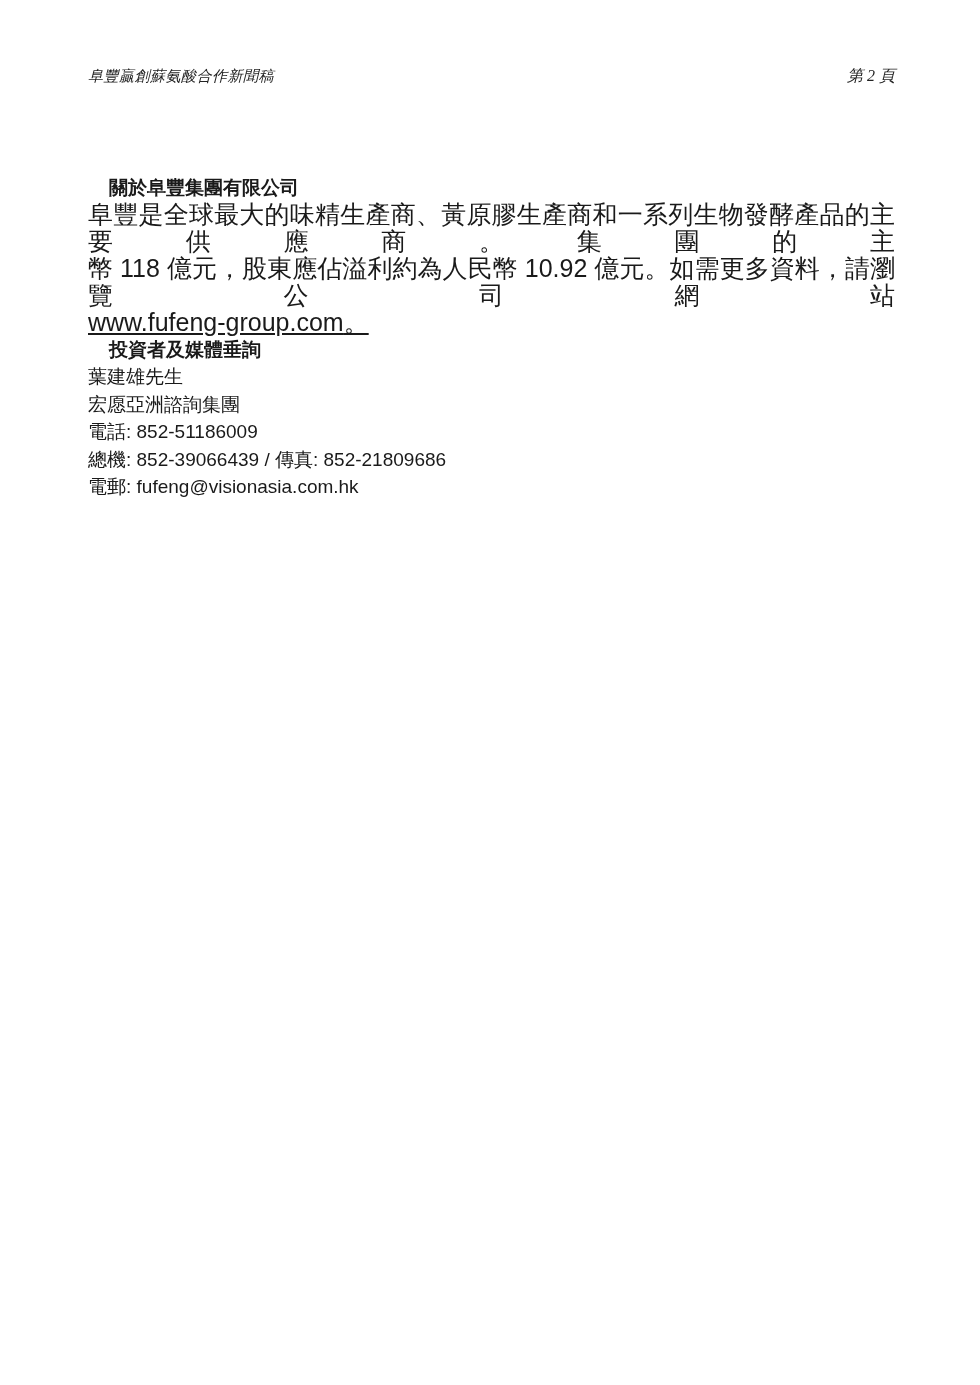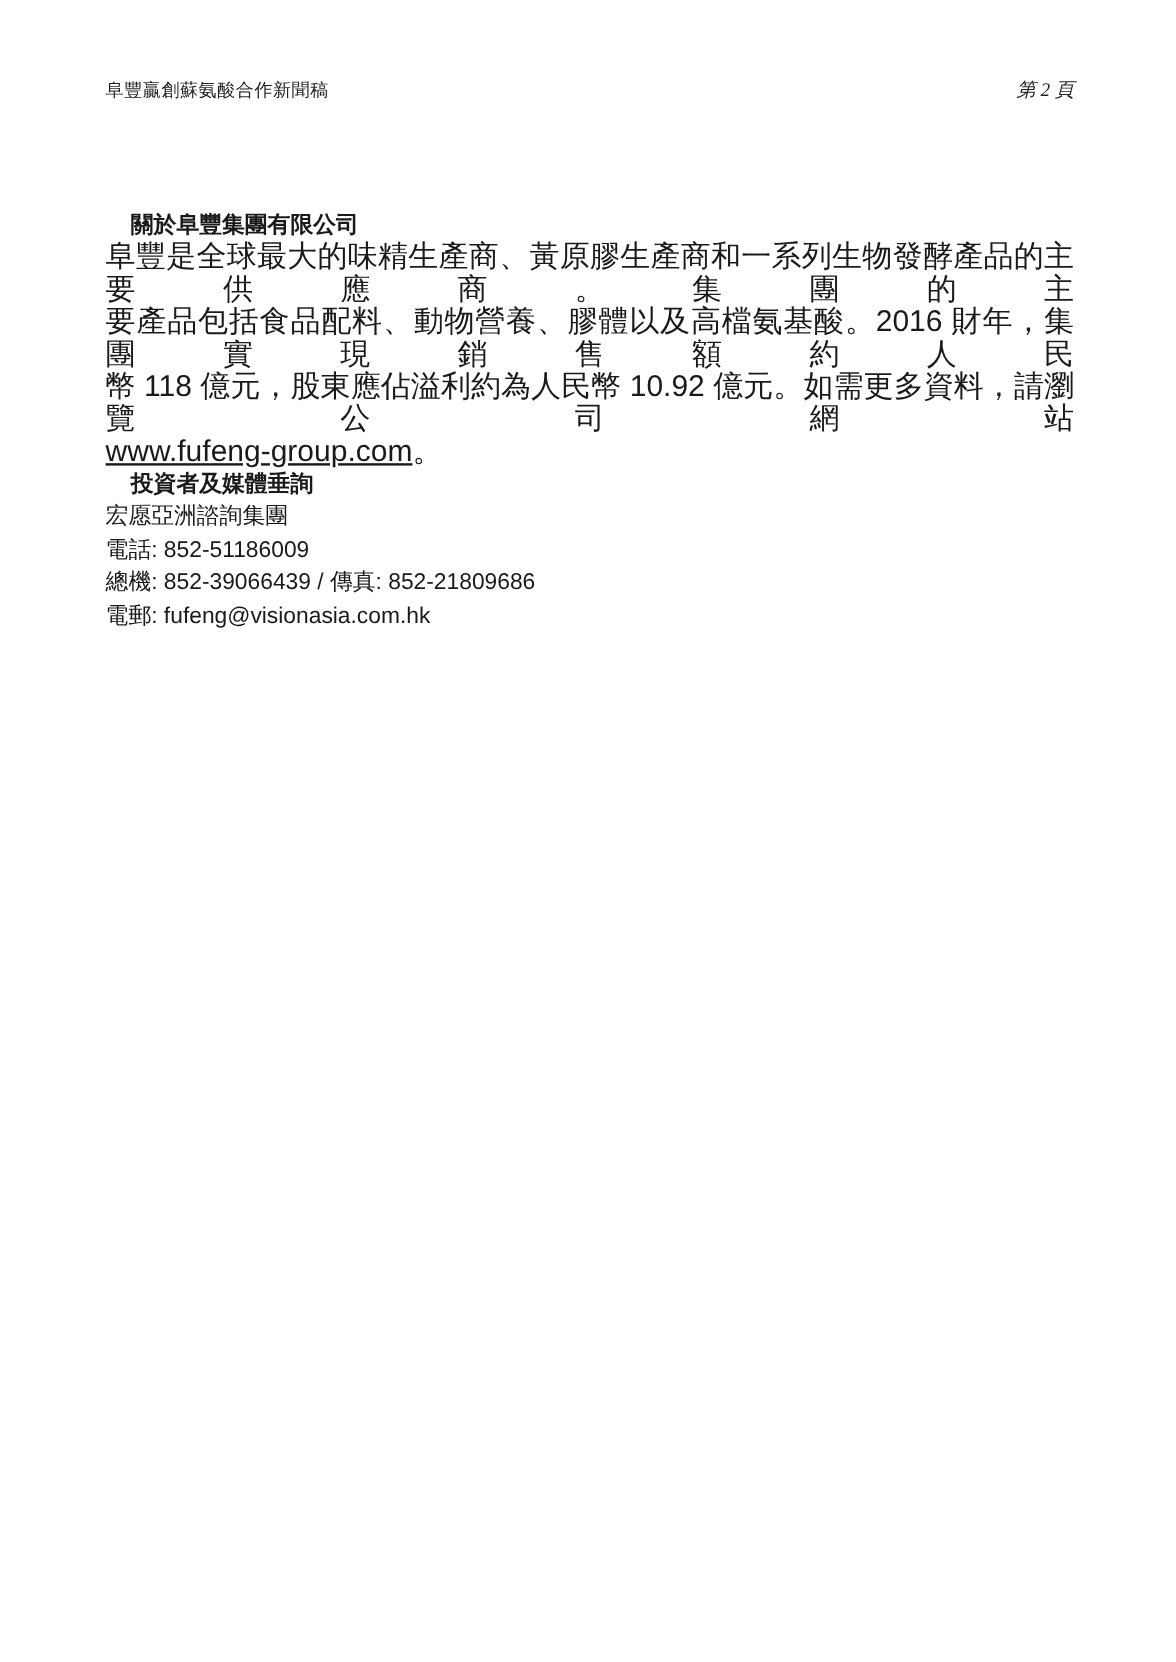--- a/index.html
+++ b/index.html
@@ -26,20 +26,21 @@
     margin-top: 66px;
     display: flex;
     justify-content: space-between;
     align-items: baseline;
     font-size: 15px;
     line-height: 20px;
     color: #222222;
   }
   .header .doc-title {
     letter-spacing: 0.5px;
+    font-style: italic;
   }
   .header .page-num {
     font-style: italic;
     font-family: "Liberation Serif", "DejaVu Serif", serif;
     font-size: 16px;
   }
   .section-heading {
     font-size: 19px;
     line-height: 27px;
     font-weight: bold;
@@ -51,20 +52,21 @@
   .body-line {
     font-size: 25px;
     line-height: 27px;
     text-align: justify;
     text-align-last: justify;
     text-justify: inter-character;
   }
   .body-line.no-stretch {
     text-align: right;
     text-align-last: left;
+    text-decoration: underline;
   }
   .url-link {
     text-decoration: underline;
     color: #1a1a1a;
     cursor: pointer;
   }
   .contact-heading {
   }
   .contact-line {
     font-size: 19px;
@@ -77,27 +79,27 @@
 <div class="page">
 
   <div class="header">
     <span class="doc-title">阜豐贏創蘇氨酸合作新聞稿</span>
     <span class="page-num">第 2 頁</span>
   </div>
 
   <div class="section-heading about-heading">關於阜豐集團有限公司</div>
 
   <div class="body-line">阜豐是全球最大的味精生產商、黃原膠生產商和一系列生物發酵產品的主要供應商。集團的主</div>
-  <div class="body-line">要產品包括食品配料、動物營養、膠體以及高檔氨基酸。2016 財年，集團實現銷售額約人民</div>
   <div class="body-line">幣 118 億元，股東應佔溢利約為人民幣 10.92 億元。如需更多資料，請瀏覽公司網站</div>
 
   <div class="body-line no-stretch">
     <span class="url-link">www.fufeng-group.com</span><span>。</span>
   </div>
 
   <div class="section-heading contact-heading">投資者及媒體垂詢</div>
 
+  <div class="contact-line">葉建雄先生</div>
   <div class="contact-line">宏愿亞洲諮詢集團</div>
   <div class="contact-line">電話: 852-51186009</div>
   <div class="contact-line">總機: 852-39066439 /  傳真: 852-21809686</div>
   <div class="contact-line">電郵: fufeng@visionasia.com.hk</div>
 
 </div>
 
 </body></html>

